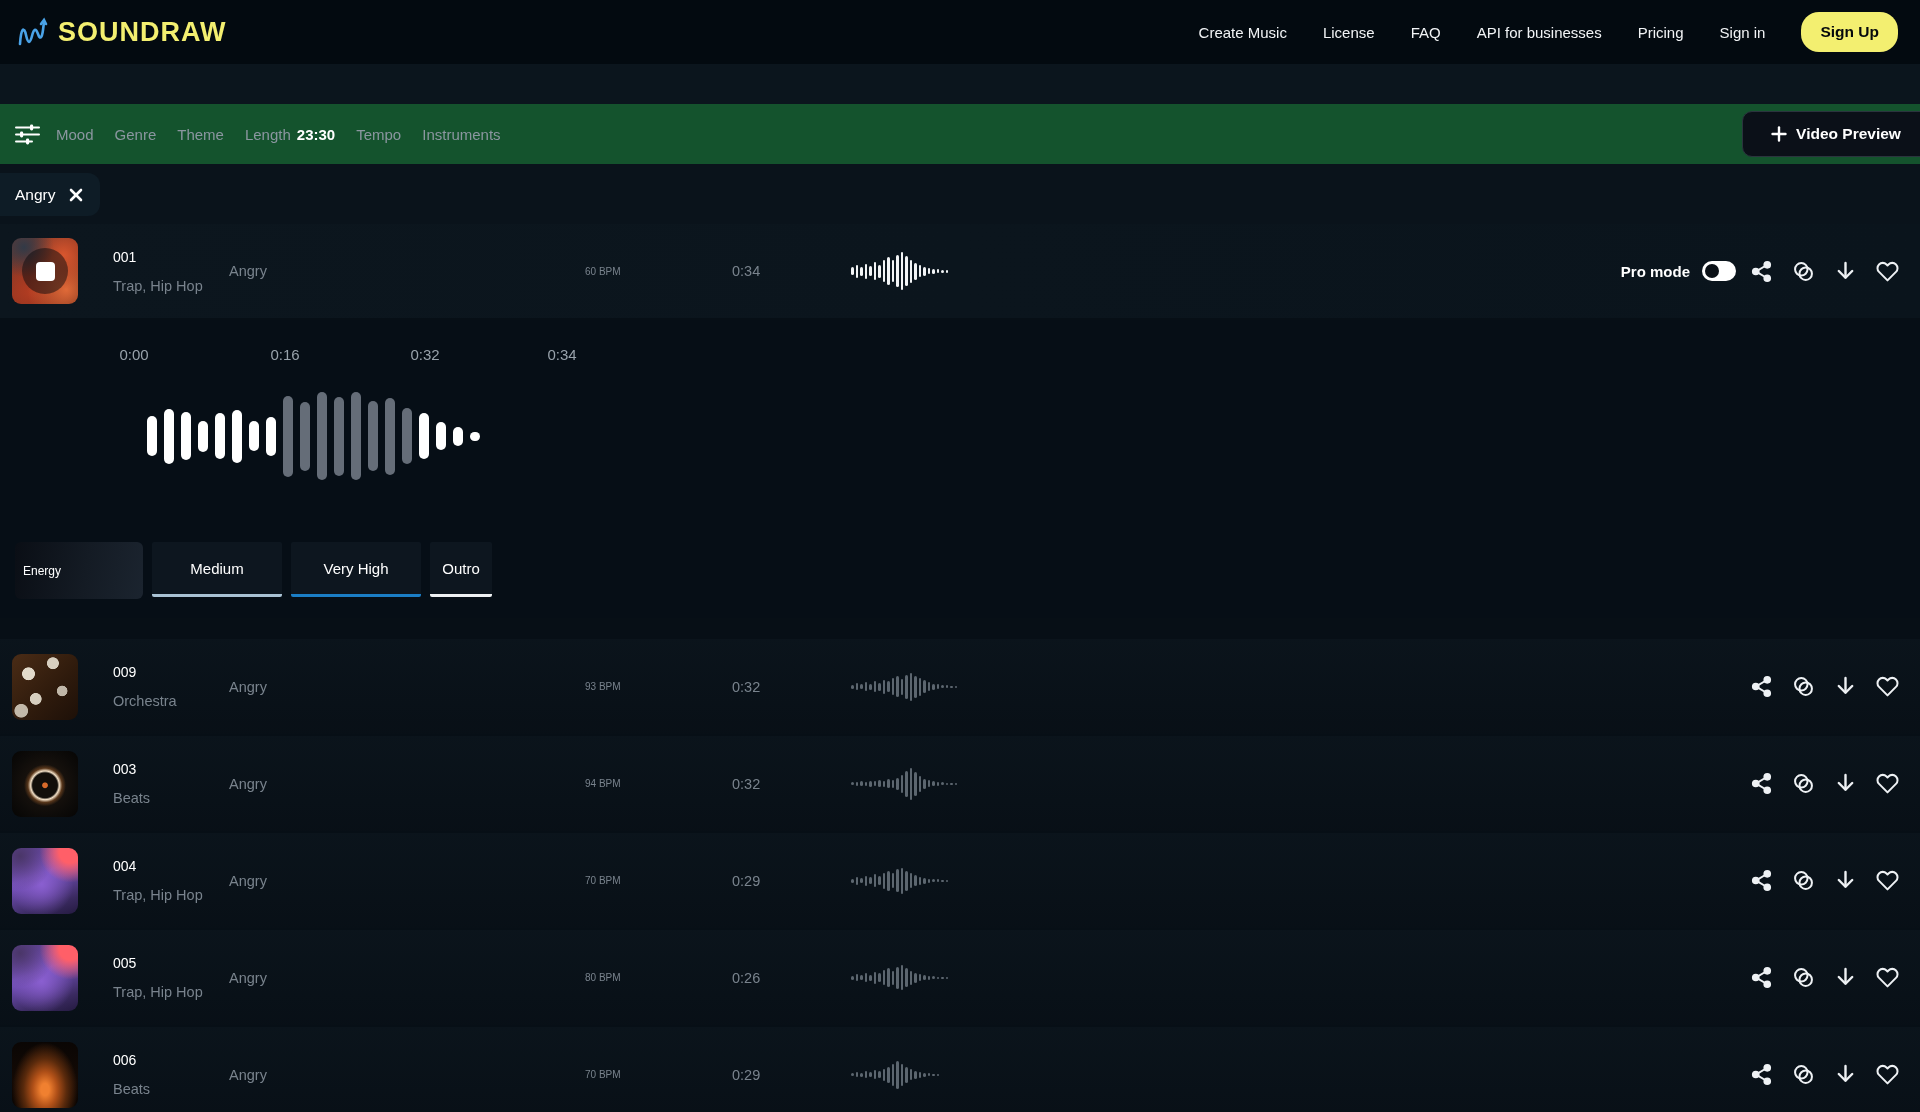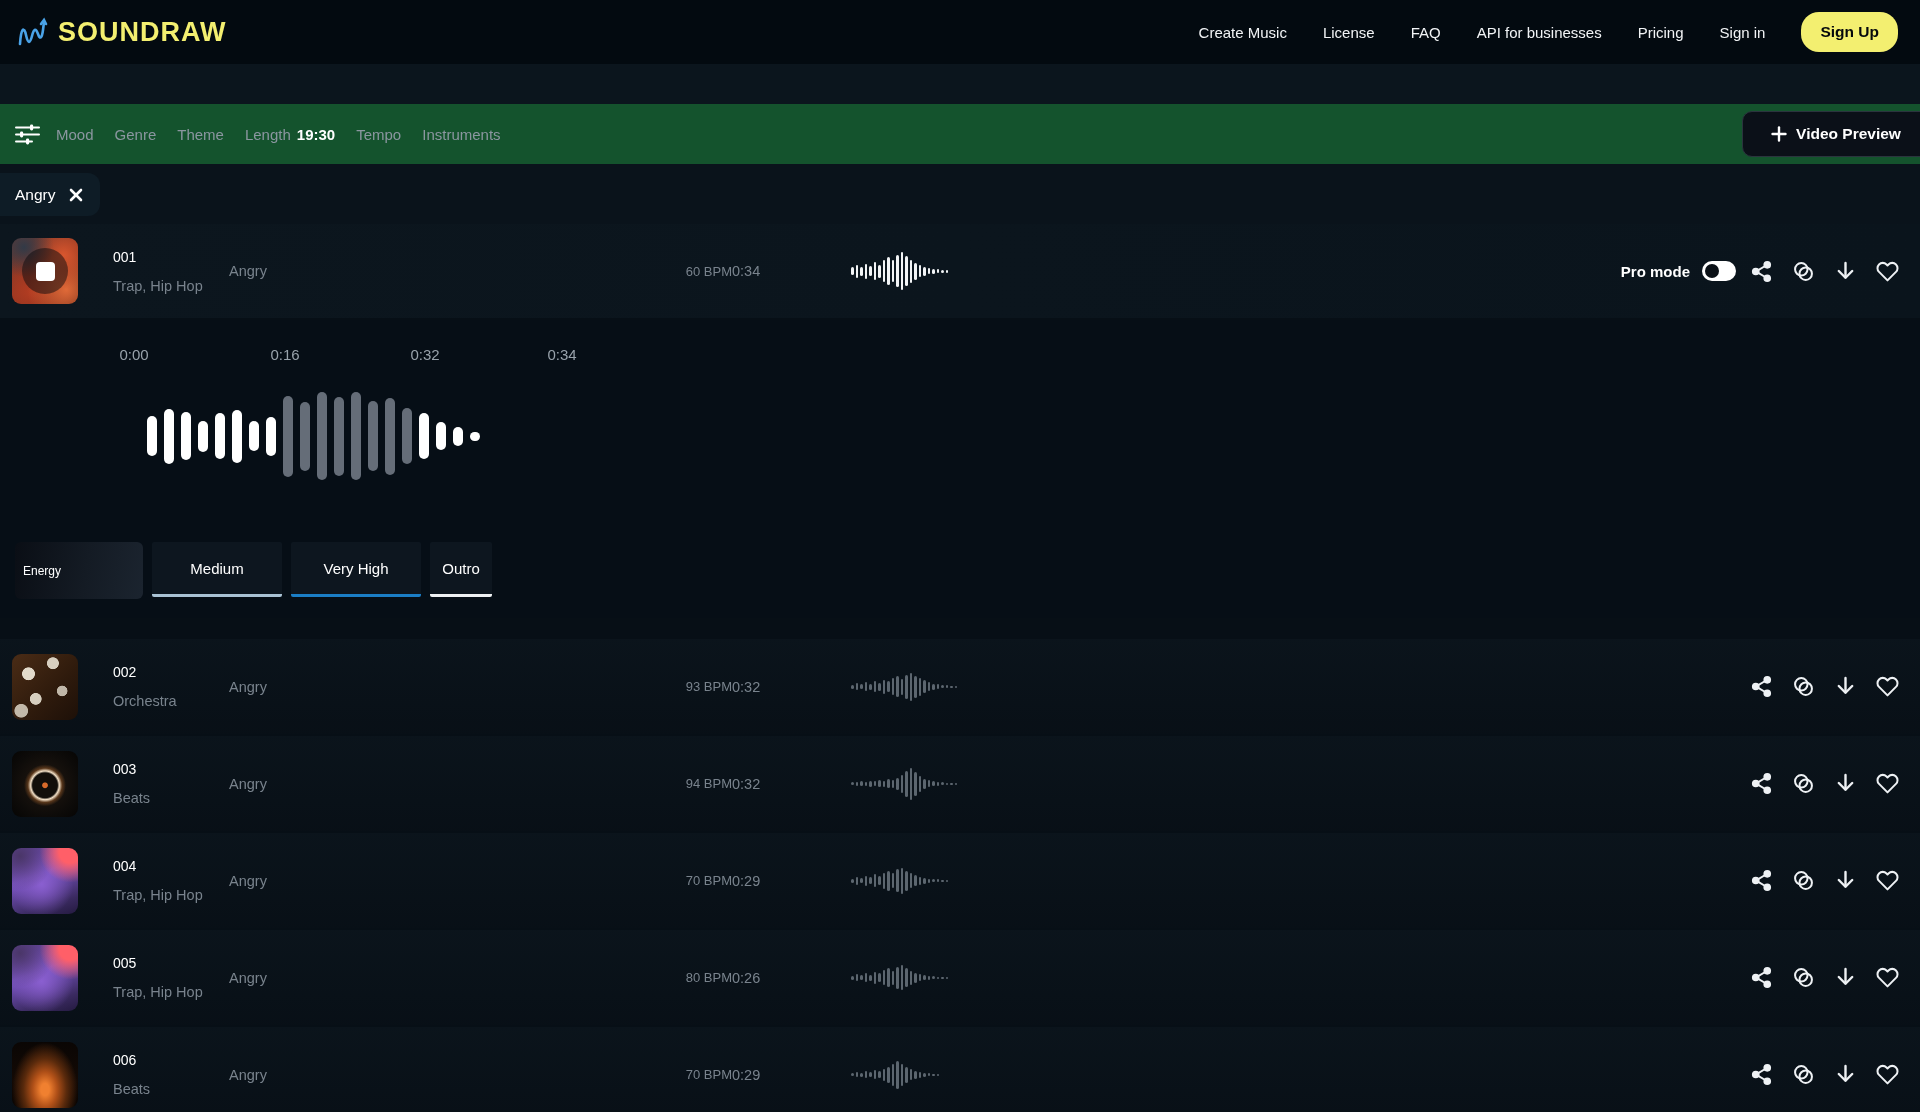--- a/index.html
+++ b/index.html
@@ -68,21 +68,21 @@
       radial-gradient(ellipse at 50% 72%, #f08030 0 9%, #b05018 26%, #5a2a0c 46%, transparent 70%),
       linear-gradient(180deg,#0a0604,#140a05 60%,#0a0502); }
   .stop-circle { position:absolute; inset:0; margin:auto; width:46px; height:46px; border-radius:50%;
                  background:rgba(8,10,14,.5); display:flex; align-items:center; justify-content:center; }
   .stop-square { width:19px; height:19px; border-radius:4px; background:#fff; }
 
   .tcol { width:116px; display:flex; flex-direction:column; gap:13px; }
   .tnum { font-size:14px; color:#fff; }
   .tgenres { font-size:14.5px; color:#79838d; }
   .tmood { width:356px; font-size:14.5px; color:#79838d; }
-  .tbpm { width:147px; font-size:13px; color:#79838d;text-align:right; }
+  .tbpm { width:147px; font-size:10px; color:#79838d; }
   .ttime { width:119px; font-size:14.5px; color:#79838d; }
 
   .wave { display:flex; align-items:center; gap:2px; height:46px; width:96px; }
   .wave i { width:2.5px; border-radius:2px; background:currentColor; flex:none; }
   .wave.white { color:#f2f4f6; }
   .wave.gray { color:#5c666f; }
 
   .actions { margin-left:auto; display:flex; align-items:center; gap:19px; padding-right:21px; }
   .icon-btn { width:23px; height:23px; color:#eef1f4; cursor:pointer; display:flex; }
   .promode { display:flex; align-items:center; gap:12px; margin-left:auto; margin-right:14px; }
@@ -147,21 +147,21 @@
         <rect x="15" y="0.5" width="3.2" height="6" rx="1.4" fill="#fff" stroke="none"></rect>
       <line x1="1" y1="10.5" x2="24" y2="10.5"></line>
         <rect x="5" y="7.5" width="3.2" height="6" rx="1.4" fill="#fff" stroke="none"></rect>
       <line x1="1" y1="17.5" x2="17" y2="17.5"></line>
         <rect x="11" y="14.5" width="3.2" height="6" rx="1.4" fill="#fff" stroke="none"></rect>
     </svg>
   </span>
   <span class="f-item">Mood</span>
   <span class="f-item">Genre</span>
   <span class="f-item">Theme</span>
-  <span class="f-item"><span>Length</span><b>19:30</b></span>
+  <span class="f-item"><span>Length</span><b>23:30</b></span>
   <span class="f-item">Tempo</span>
   <span class="f-item">Instruments</span>
 
   <button class="video-preview-btn">
     <span style="display:flex">
       <svg width="16" height="16" viewBox="0 0 16 16" stroke="#fff" stroke-width="2.4" stroke-linecap="round">
         <line x1="8" y1="1.5" x2="8" y2="14.5"></line>
           <line x1="1.5" y1="8" x2="14.5" y2="8"></line>
       </svg>
     </span>
@@ -288,21 +288,21 @@
   <div class="tab tab-medium">Medium</div>
   <div class="tab tab-high">Very High</div>
   <div class="tab tab-outro">Outro</div>
 </div>
 
 <div class="tracklist">
 
   <div class="trow">
     <div class="thumb th-orch"></div>
     <div class="tcol">
-      <div class="tnum">002</div>
+      <div class="tnum">009</div>
       <div class="tgenres">Orchestra</div>
     </div>
     <div class="tmood">Angry</div>
     <div class="tbpm">93 BPM</div>
     <div class="ttime">0:32</div>
     <div class="wave gray">
         <i style="height: 4px;"></i>
         <i style="height: 7px;"></i>
         <i style="height: 5px;"></i>
         <i style="height: 9px;"></i>

